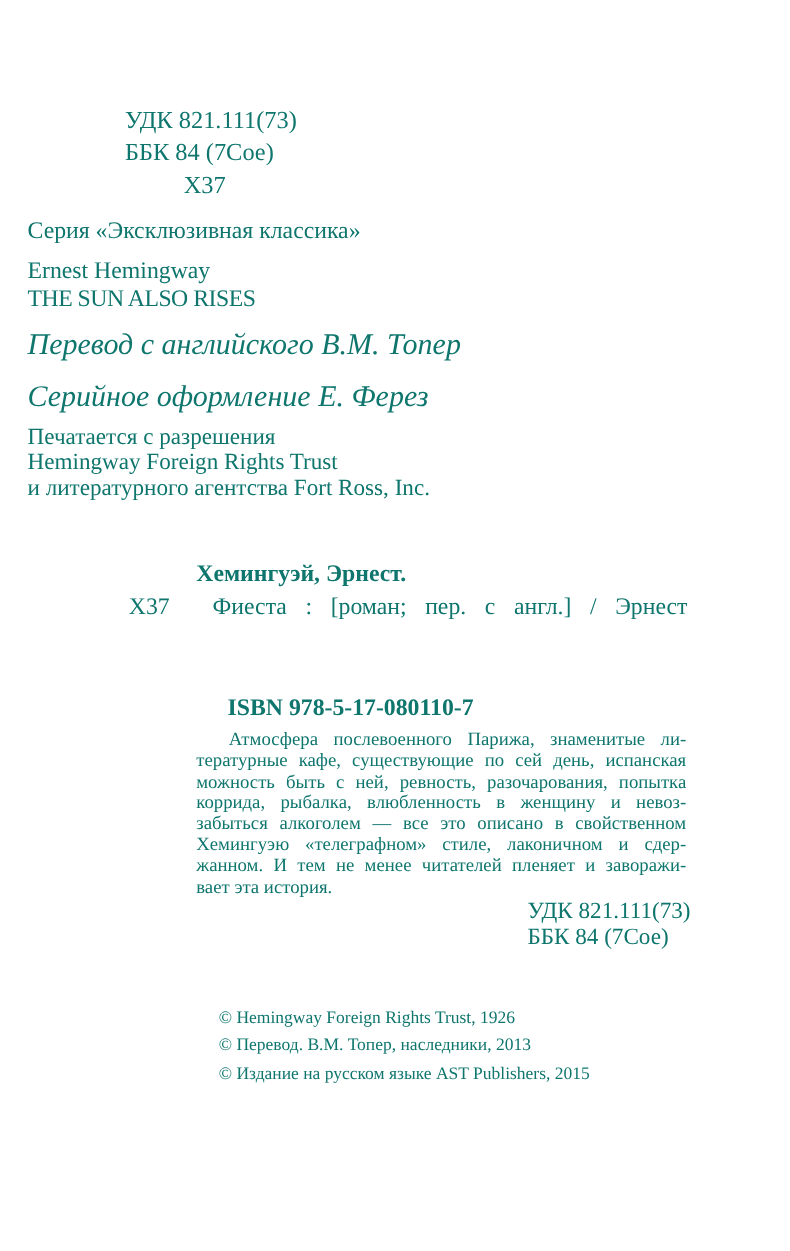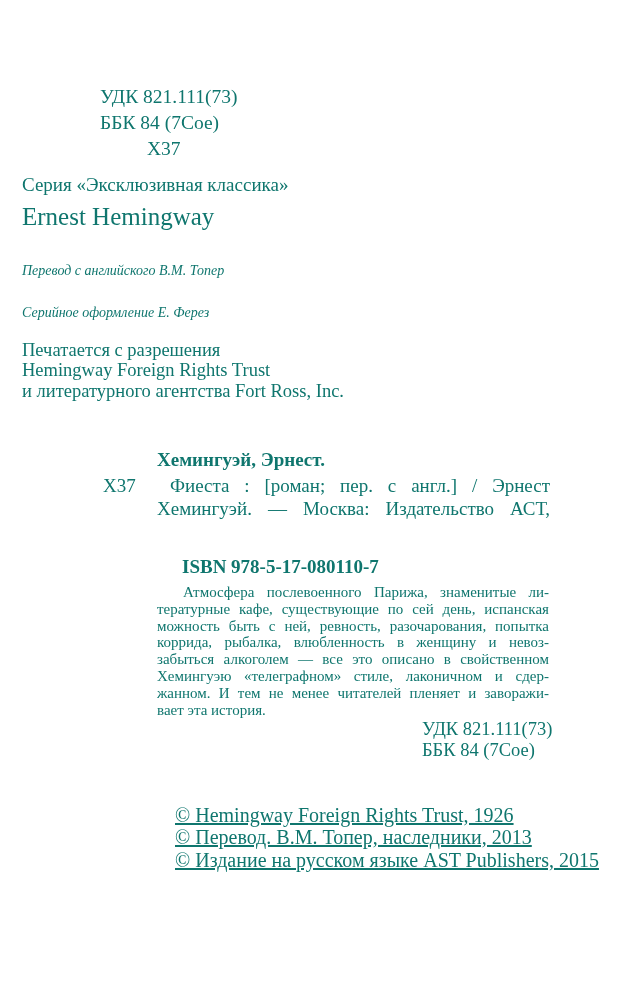--- a/index.html
+++ b/index.html
@@ -15,77 +15,77 @@
   }
   .abs { position:absolute; }
 
   
   .top-codes { left:100px; top:84px; font-size:19.5px; line-height:26px; white-space:nowrap; }
   .top-codes .sign { padding-left:47px; }
 
   
   .centered { left:22px; width:610px; text-align:left; }
   .series   { top:174px; font-size:19px; }
-  .original { top:206px; font-size:25px; line-height:22.5px; }
+  .original { top:206px; font-size:19px; line-height:22.5px; }
   .original .title { letter-spacing:-0.4px; }
-  .credit   { font-size:14px; font-style:italic; }
+  .credit   { font-size:24px; font-style:italic; }
   .credit-translation { top:263px; }
   .credit-design      { top:305px; }
   .permission { top:340px; font-size:18.5px; line-height:20.3px; }
 
   
   .cat-author { left:157px; top:449px; font-size:19px; font-weight:bold; white-space:nowrap; }
   .cat-sign   { left:103px; top:475px; font-size:19px; }
   .cat-body   { left:157px; top:475px; width:393px; font-size:19px; line-height:22.6px; }
   .jl { text-align:justify; text-align-last:justify; }
   .cat-body .first { text-indent:13px; }
   .isbn { left:182px; top:556px; font-size:19px; font-weight:bold; white-space:nowrap;font-family:Liberation Serif, serif; }
 
   
   .annotation { left:157px; top:584px; width:392px; font-size:15px; line-height:16.8px; }
   .annotation .first { text-indent:26px; }
 
   
   .bottom-codes { left:422px; top:719px; font-size:18.5px; line-height:20.5px; white-space:nowrap; }
-  .copyrights   { left:175px; top:804px; font-size:20px; line-height:22.4px; white-space:nowrap;text-decoration:underline; }
+  .copyrights   { left:175px; top:804px; font-size:14px; line-height:22.4px; white-space:nowrap; }
 </style>
 </head>
 <body>
 
 <div class="page">
 
   <div class="abs top-codes">
     <div>УДК 821.111(73)</div>
     <div>ББК 84 (7Сое)</div>
     <div class="sign">Х37</div>
   </div>
 
   <div class="abs centered series">Серия «Эксклюзивная классика»</div>
 
   <div class="abs centered original">
     <div>Ernest Hemingway</div>
+    <div class="title">THE SUN ALSO RISES</div>
   </div>
 
   <div class="abs centered credit credit-translation">Перевод с английского В.М. Топер</div>
 
   <div class="abs centered credit credit-design">Серийное оформление Е. Ферез</div>
 
   <div class="abs centered permission">
     <div>Печатается с разрешения</div>
     <div>Hemingway Foreign Rights Trust</div>
     <div>и литературного агентства Fort Ross, Inc.</div>
   </div>
 
   <div class="abs cat-author">Хемингуэй, Эрнест.</div>
 
   <div class="abs cat-sign">Х37</div>
 
   <div class="abs cat-body">
     <div class="jl first">Фиеста : [роман; пер. с англ.] / Эрнест</div>
-    <div class="jl">Хемингуэй. — Москва: Издательство АСТ,</div>
   </div>
 
   <div class="abs isbn">ISBN 978-5-17-080110-7</div>
 
   <div class="abs annotation">
     <div class="jl first">Атмосфера послевоенного Парижа, знаменитые ли-</div>
     <div class="jl">тературные кафе, существующие по сей день, испанская</div>
     <div class="jl">можность быть с ней, ревность, разочарования, попытка</div>
     <div class="jl">коррида, рыбалка, влюбленность в женщину и невоз-</div>
     <div class="jl">забыться алкоголем — все это описано в свойственном</div>

